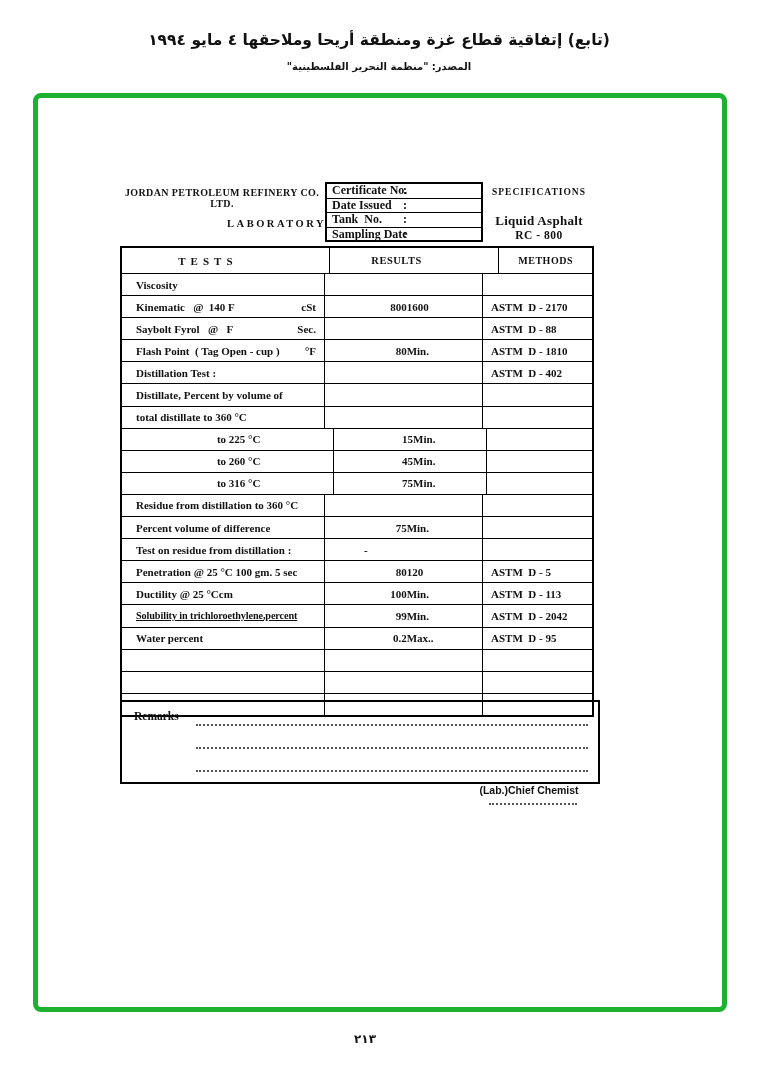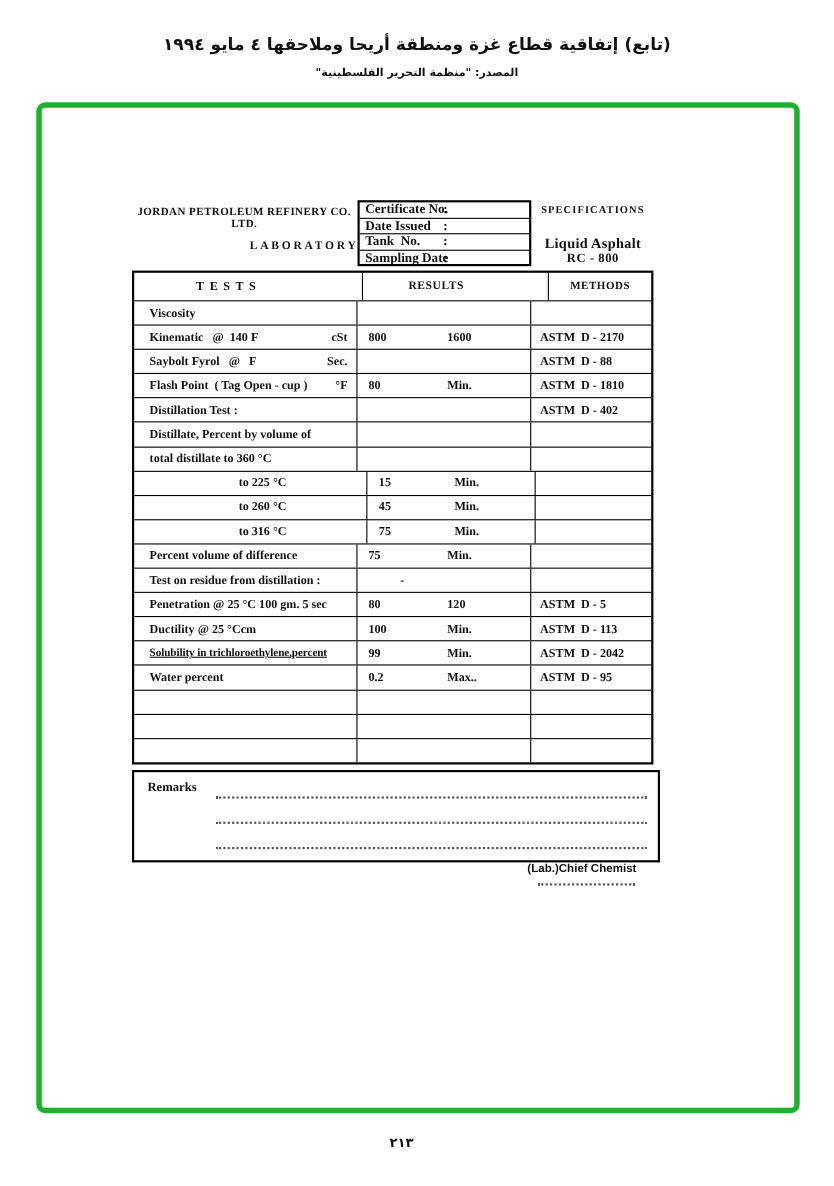--- a/index.html
+++ b/index.html
@@ -51,21 +51,21 @@
   .h3{width:110px;border-left:1.7px solid #000;font-size:10px;letter-spacing:.5px;}
   .trow{display:flex;height:21.1px;border-top:1.5px solid #000;font-weight:700;
     font-size:11px;}
   .c1{width:202px;box-sizing:border-box;display:flex;align-items:center;
     justify-content:space-between;padding:0 8px 0 14px;white-space:pre;}
   .r-center .c1{justify-content:center;margin-left:16px;}
   .unit-mid .c1 .unit{margin-right:86px;}
   .tight .c1{font-size:10.2px;letter-spacing:-.1px;text-decoration:underline;}
   .c2{width:158px;box-sizing:border-box;border-left:1.7px solid #000;display:flex;
     align-items:center;white-space:pre;}
-  .c2 .v1{width:52%;box-sizing:border-box;padding-left:10px;}
+  .c2 .v1{width:52%;box-sizing:border-box;padding-left:10px;text-align:right;}
   .c2 .v2{flex:1;}
   .r-dash .c2 .v1{text-align:center;padding-left:0;}
   .c3{width:110px;box-sizing:border-box;border-left:1.7px solid #000;display:flex;
     align-items:center;padding-left:8px;white-space:pre;font-size:11px;}
 
   
   #remarks-box{left:120px;top:700px;width:480px;height:84px;border:2px solid #000;
     box-sizing:border-box;padding-left:35px;}
   #remarks-label{position:absolute;left:12px;top:8px;font-size:11.5px;font-weight:700;}
   .dotline{position:absolute;left:74px;width:392px;border-bottom:2px dotted #555;height:0;}
@@ -162,20 +162,25 @@
     <div class="c3"></div>
   </div>
   <div class="trow r-center">
     <div class="c1"><span class="lbl">to 260 °C</span></div>
     <div class="c2"><span class="v1">45</span><span class="v2">Min.</span></div>
     <div class="c3"></div>
   </div>
   <div class="trow r-center">
     <div class="c1"><span class="lbl">to 316 °C</span></div>
     <div class="c2"><span class="v1">75</span><span class="v2">Min.</span></div>
+    <div class="c3"></div>
+  </div>
+  <div class="trow">
+    <div class="c1"><span class="lbl">Residue from distillation to 360 °C</span><span class="unit"></span></div>
+    <div class="c2"><span class="v1"></span><span class="v2"></span></div>
     <div class="c3"></div>
   </div>
   <div class="trow">
     <div class="c1"><span class="lbl">Percent volume of difference</span><span class="unit"></span></div>
     <div class="c2"><span class="v1">75</span><span class="v2">Min.</span></div>
     <div class="c3"></div>
   </div>
   <div class="trow r-dash">
     <div class="c1"><span class="lbl">Test on residue from distillation :</span><span class="unit"></span></div>
     <div class="c2"><span class="v1">-</span><span class="v2"></span></div>

